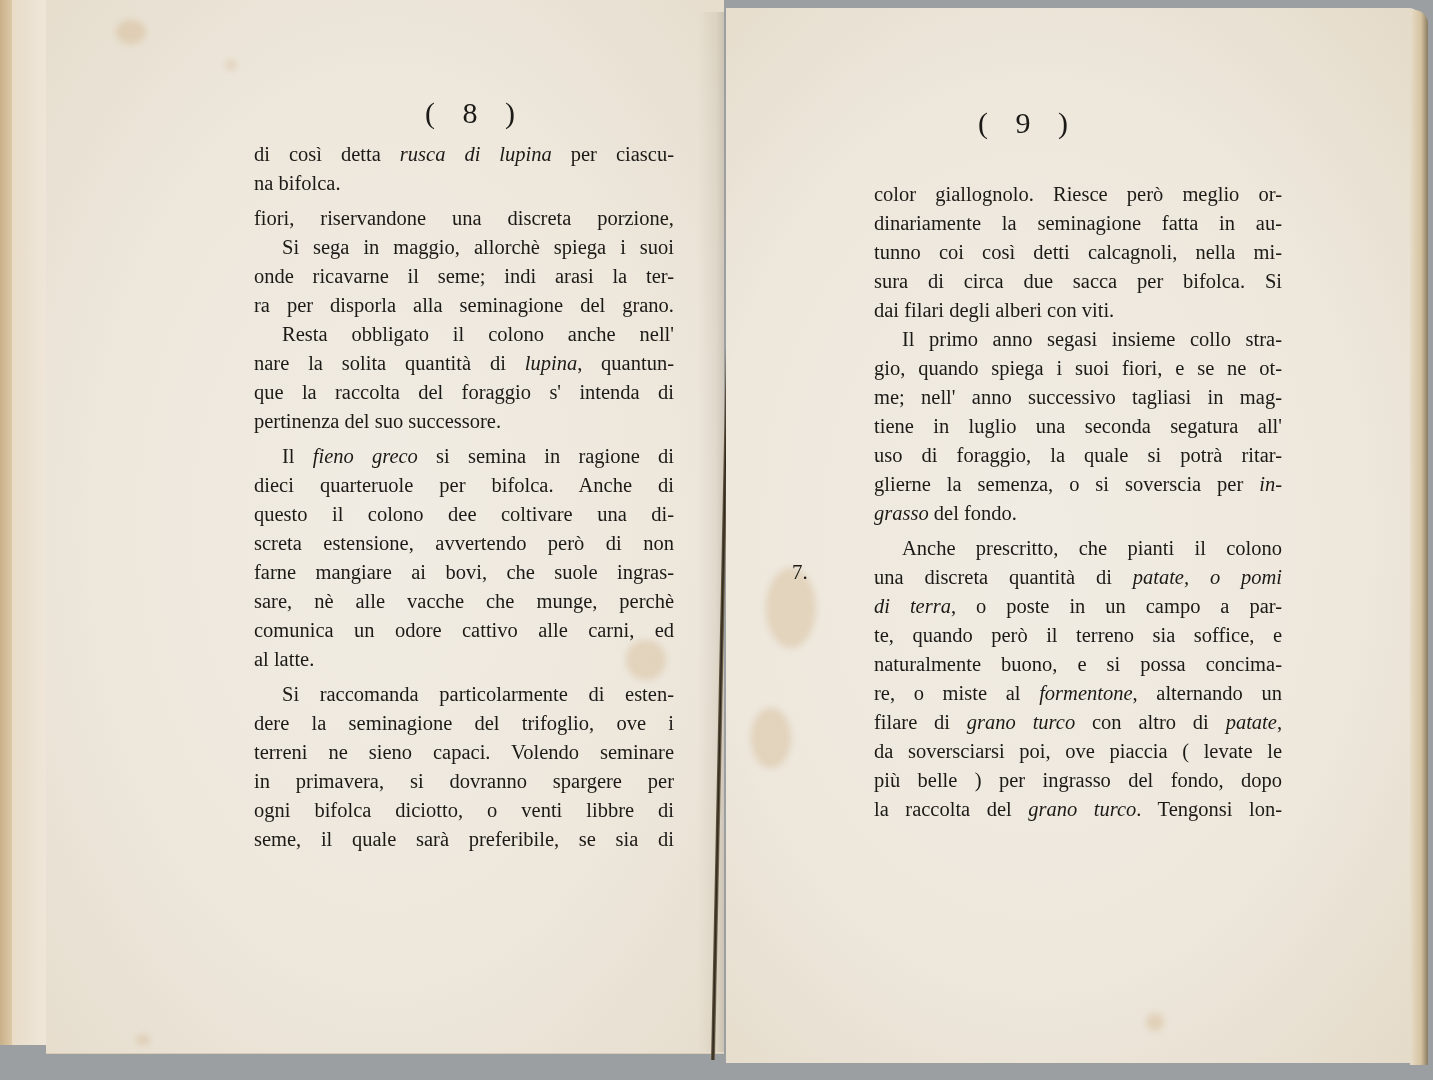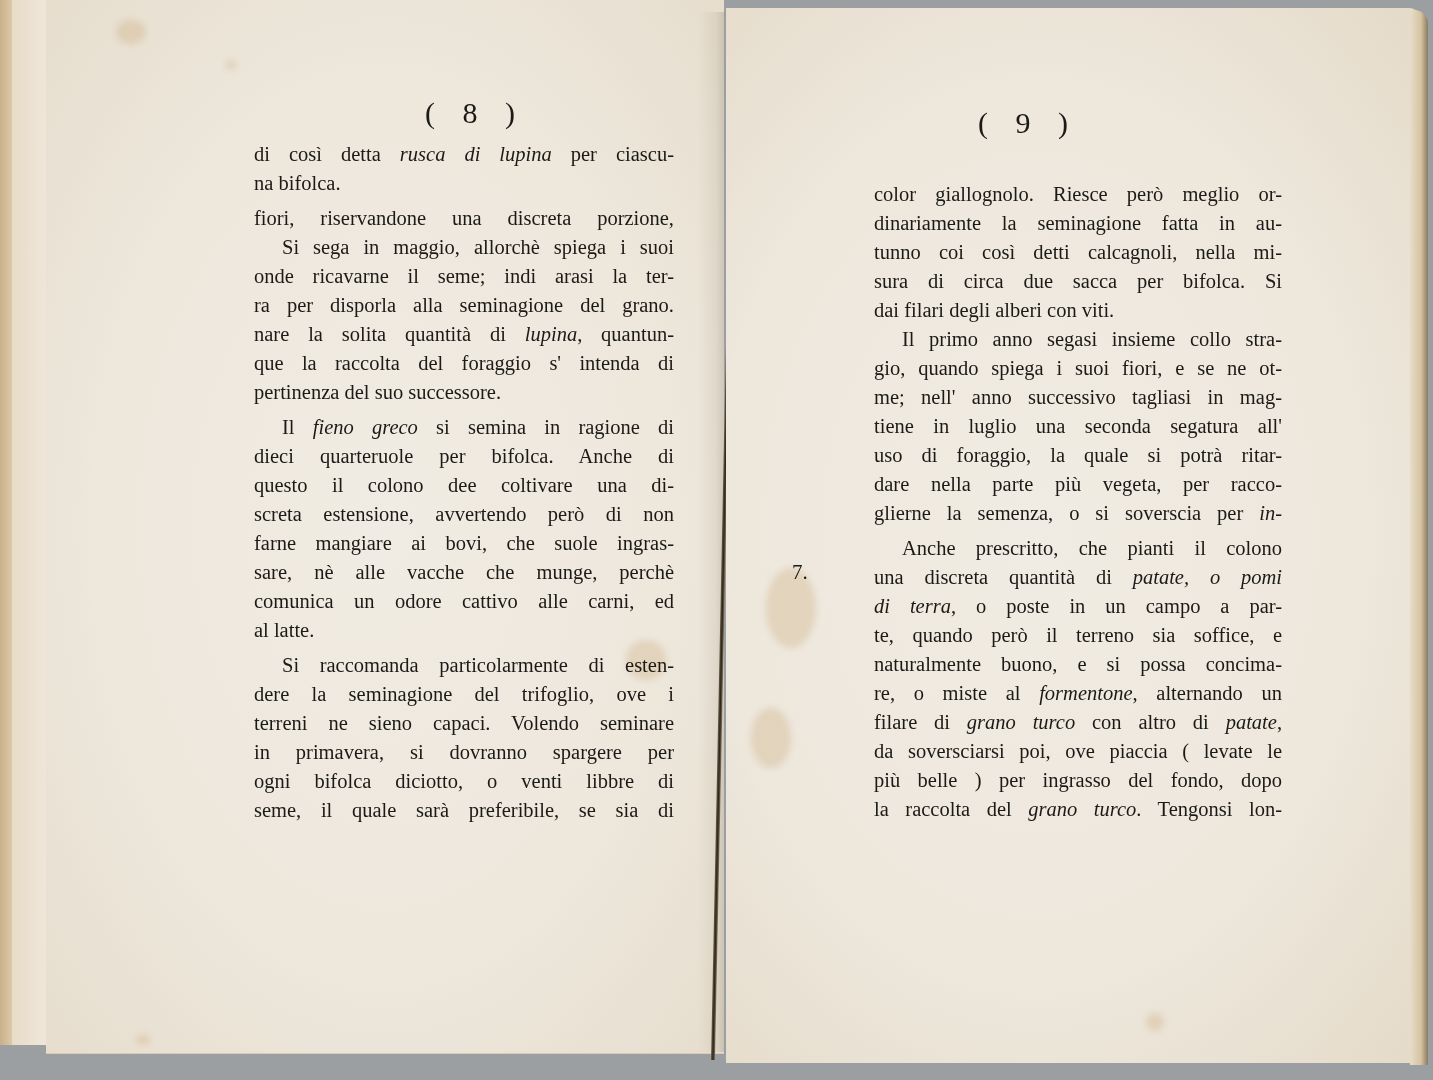--- a/index.html
+++ b/index.html
@@ -136,20 +136,21 @@
   <div class="page-number" style="left:978px;top:106px;">( 9 )</div>
 
   <div class="text-block" id="left-text" style="left:254px;top:140px;width:420px;">
       <span class="line"><span>di così detta </span><span class="ital">rusca di lupina</span><span> per ciascu-</span></span>
       <span class="line last"><span>na bifolca.</span></span>
       <span class="gap"></span>
       <span class="line"><span>fiori, riservandone una discreta porzione,</span></span>
       <span class="line indent"><span>Si sega in maggio, allorchè spiega i suoi</span></span>
       <span class="line"><span>onde ricavarne il seme; indi arasi la ter-</span></span>
       <span class="line"><span>ra per disporla alla seminagione del grano.</span></span>
+      <span class="line indent"><span>Resta obbligato il colono anche nell'</span></span>
       <span class="line"><span>nare la solita quantità di </span><span class="ital">lupina</span><span>, quantun-</span></span>
       <span class="line"><span>que la raccolta del foraggio s' intenda di</span></span>
       <span class="line last"><span>pertinenza del suo successore.</span></span>
       <span class="gap"></span>
       <span class="line indent"><span>Il </span><span class="ital">fieno greco</span><span> si semina in ragione di</span></span>
       <span class="line"><span>dieci quarteruole per bifolca. Anche di</span></span>
       <span class="line"><span>questo il colono dee coltivare una di-</span></span>
       <span class="line"><span>screta estensione, avvertendo però di non</span></span>
       <span class="line"><span>farne mangiare ai bovi, che suole ingras-</span></span>
       <span class="line"><span>sare, nè alle vacche che munge, perchè</span></span>
@@ -168,22 +169,22 @@
       <span class="line"><span>color giallognolo. Riesce però meglio or-</span></span>
       <span class="line"><span>dinariamente la seminagione fatta in au-</span></span>
       <span class="line"><span>tunno coi così detti calcagnoli, nella mi-</span></span>
       <span class="line"><span>sura di circa due sacca per bifolca. Si</span></span>
       <span class="line last"><span>dai filari degli alberi con viti.</span></span>
       <span class="line indent"><span>Il primo anno segasi insieme collo stra-</span></span>
       <span class="line"><span>gio, quando spiega i suoi fiori, e se ne ot-</span></span>
       <span class="line"><span>me; nell' anno successivo tagliasi in mag-</span></span>
       <span class="line"><span>tiene in luglio una seconda segatura all'</span></span>
       <span class="line"><span>uso di foraggio, la quale si potrà ritar-</span></span>
-      <span class="line"><span>dare nella parte più vegeta, per racco-</span></span>
       <span class="line"><span>glierne la semenza, o si soverscia per </span><span class="ital">in-</span></span>
+      <span class="line last"><span class="ital">grasso</span><span> del fondo.</span></span>
       <span class="gap"></span>
       <span class="line indent"><span>Anche prescritto, che pianti il colono</span></span>
       <span class="line"><span>una discreta quantità di </span><span class="ital">patate, o pomi</span></span>
       <span class="line"><span class="ital">di terra</span><span>, o poste in un campo a par-</span></span>
       <span class="line"><span>te, quando però il terreno sia soffice, e</span></span>
       <span class="line"><span>naturalmente buono, e si possa concima-</span></span>
       <span class="line"><span>re, o miste al </span><span class="ital">formentone</span><span>, alternando un</span></span>
       <span class="line"><span>filare di </span><span class="ital">grano turco</span><span> con altro di </span><span class="ital">patate</span><span>,</span></span>
       <span class="line"><span>da soversciarsi poi, ove piaccia ( levate le</span></span>
       <span class="line"><span>più belle ) per ingrasso del fondo, dopo</span></span>

